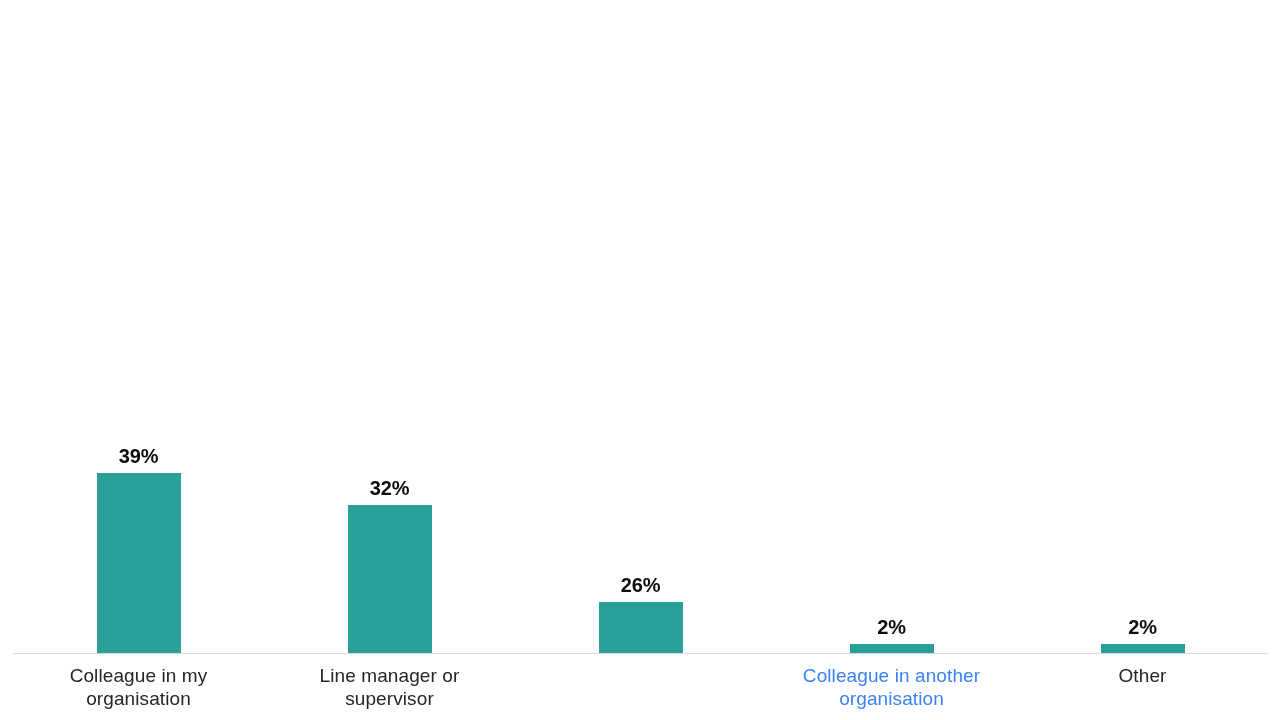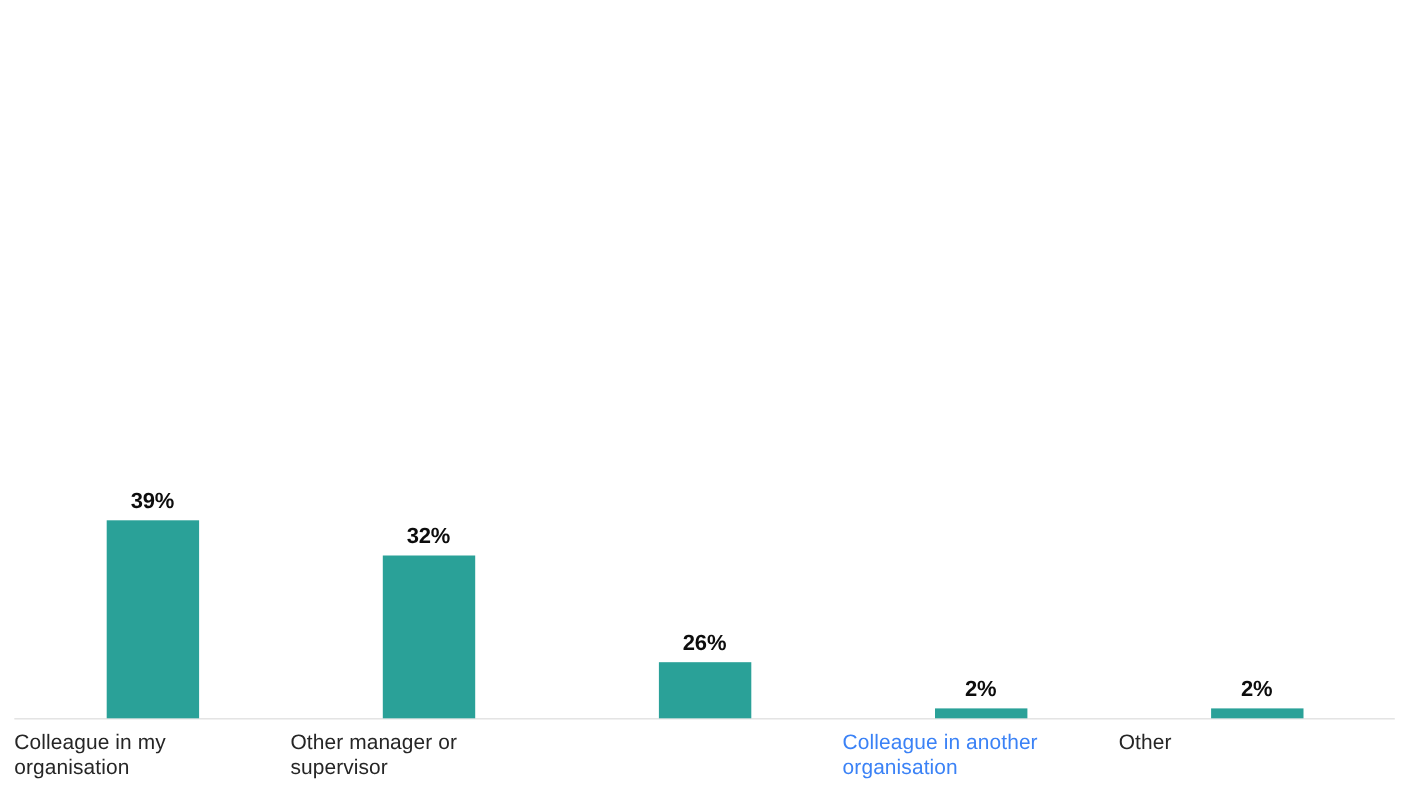--- a/index.html
+++ b/index.html
@@ -90,20 +90,21 @@
     width: 84px;
     background: #2aa198;
   }
 
   
   .cat-label {
     position: absolute;
     top: 664px;
     left: 0;
     width: 100%;
+    text-align: center;
     font-size: 19px;
     line-height: 23px;
     color: #262626;
     white-space: pre-line;
     letter-spacing: 0.1px;
   }
 </style>
 </head>
 <body>
 
@@ -122,21 +123,21 @@
       </div>
       <div class="cat-label" style="color: rgb(38, 38, 38);">Colleague in my
 organisation</div>
     </div>
 
     <div class="column">
       <div class="bar-zone">
         <div class="value-label" style="color: rgb(13, 13, 13); text-align: right;">32%</div>
         <div class="bar" style="height: 147.692px; background: rgb(42, 161, 152);"></div>
       </div>
-      <div class="cat-label" style="color: rgb(38, 38, 38);">Other manager or
+      <div class="cat-label" style="color: rgb(38, 38, 38);">Line manager or
 supervisor</div>
     </div>
 
 
     <div class="column">
       <div class="bar-zone">
         <div class="value-label" style="color: rgb(13, 13, 13);">26%</div>
         <div class="bar" style="height: 50.7692px; background: rgb(42, 161, 152);"></div>
       </div>
     </div>

